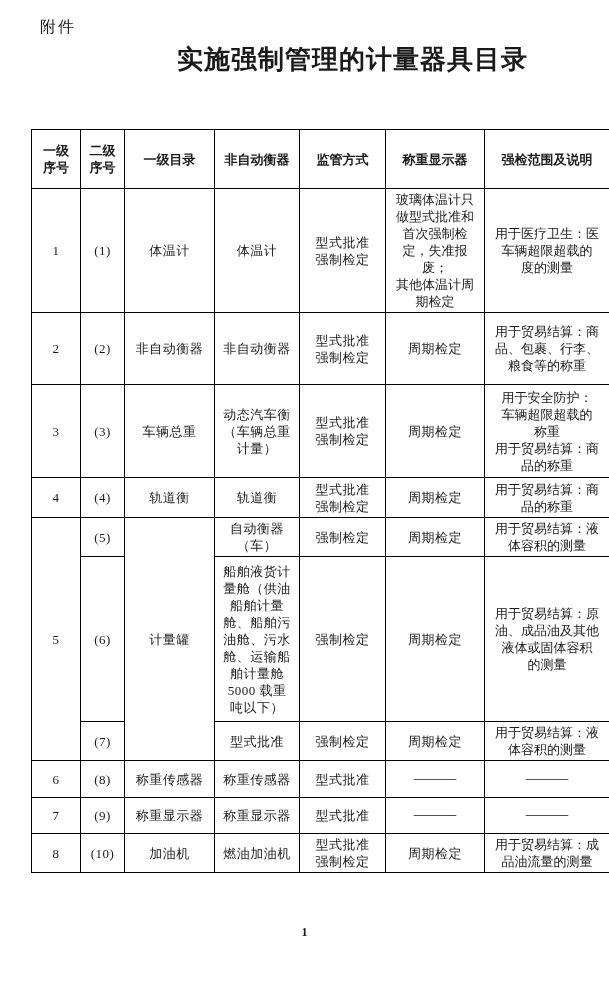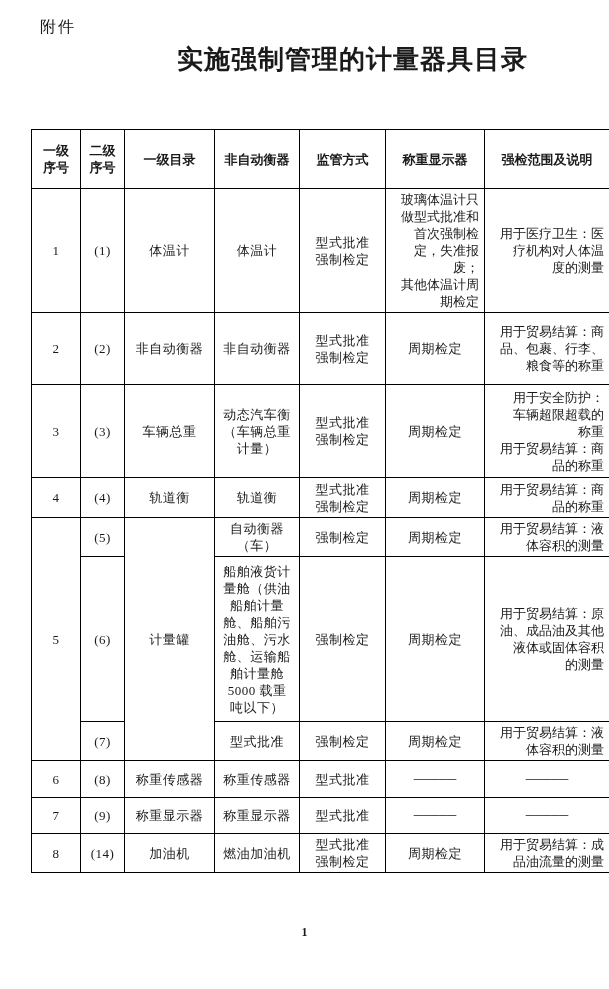--- a/index.html
+++ b/index.html
@@ -49,21 +49,21 @@
     vertical-align: middle;
     white-space: pre-line;
     letter-spacing: 0.5px;
     overflow: hidden;
   }
   .catalog th {
     font-weight: bold;
     letter-spacing: 0;
   }
   .catalog td.scope {
-    text-align: right;
+    text-align: center;
     letter-spacing: 0;
   }
   .catalog td.dash {
     text-align: center;
     letter-spacing: 0;
     font-size: 12px;
     color: #333;
   }
   tr.hdr  { height: 59px; }
   tr.r0   { height: 110px; }
@@ -126,21 +126,21 @@
         <td>体温计</td>
         <td>型式批准
 强制检定</td>
         <td class="scope">玻璃体温计只
 做型式批准和
 首次强制检
 定，失准报废；
 其他体温计周
 期检定</td>
         <td class="scope">用于医疗卫生：医
-疗机构对人体温
+车辆超限超载的
 度的测量</td>
       </tr>
       <tr class="r1">
         <td>2</td>
         <td>(2)</td>
         <td>非自动衡器</td>
         <td>非自动衡器</td>
         <td>型式批准
 强制检定</td>
         <td>周期检定</td>
@@ -225,21 +225,21 @@
         <td>7</td>
         <td>(9)</td>
         <td>称重显示器</td>
         <td>称重显示器</td>
         <td>型式批准</td>
         <td class="dash">─────</td>
         <td class="dash">─────</td>
       </tr>
       <tr class="r9">
         <td>8</td>
-        <td>(14)</td>
+        <td>(10)</td>
         <td>加油机</td>
         <td>燃油加油机</td>
         <td>型式批准
 强制检定</td>
         <td>周期检定</td>
         <td class="scope">用于贸易结算：成
 品油流量的测量</td>
       </tr>
     </tbody>
   </table>

